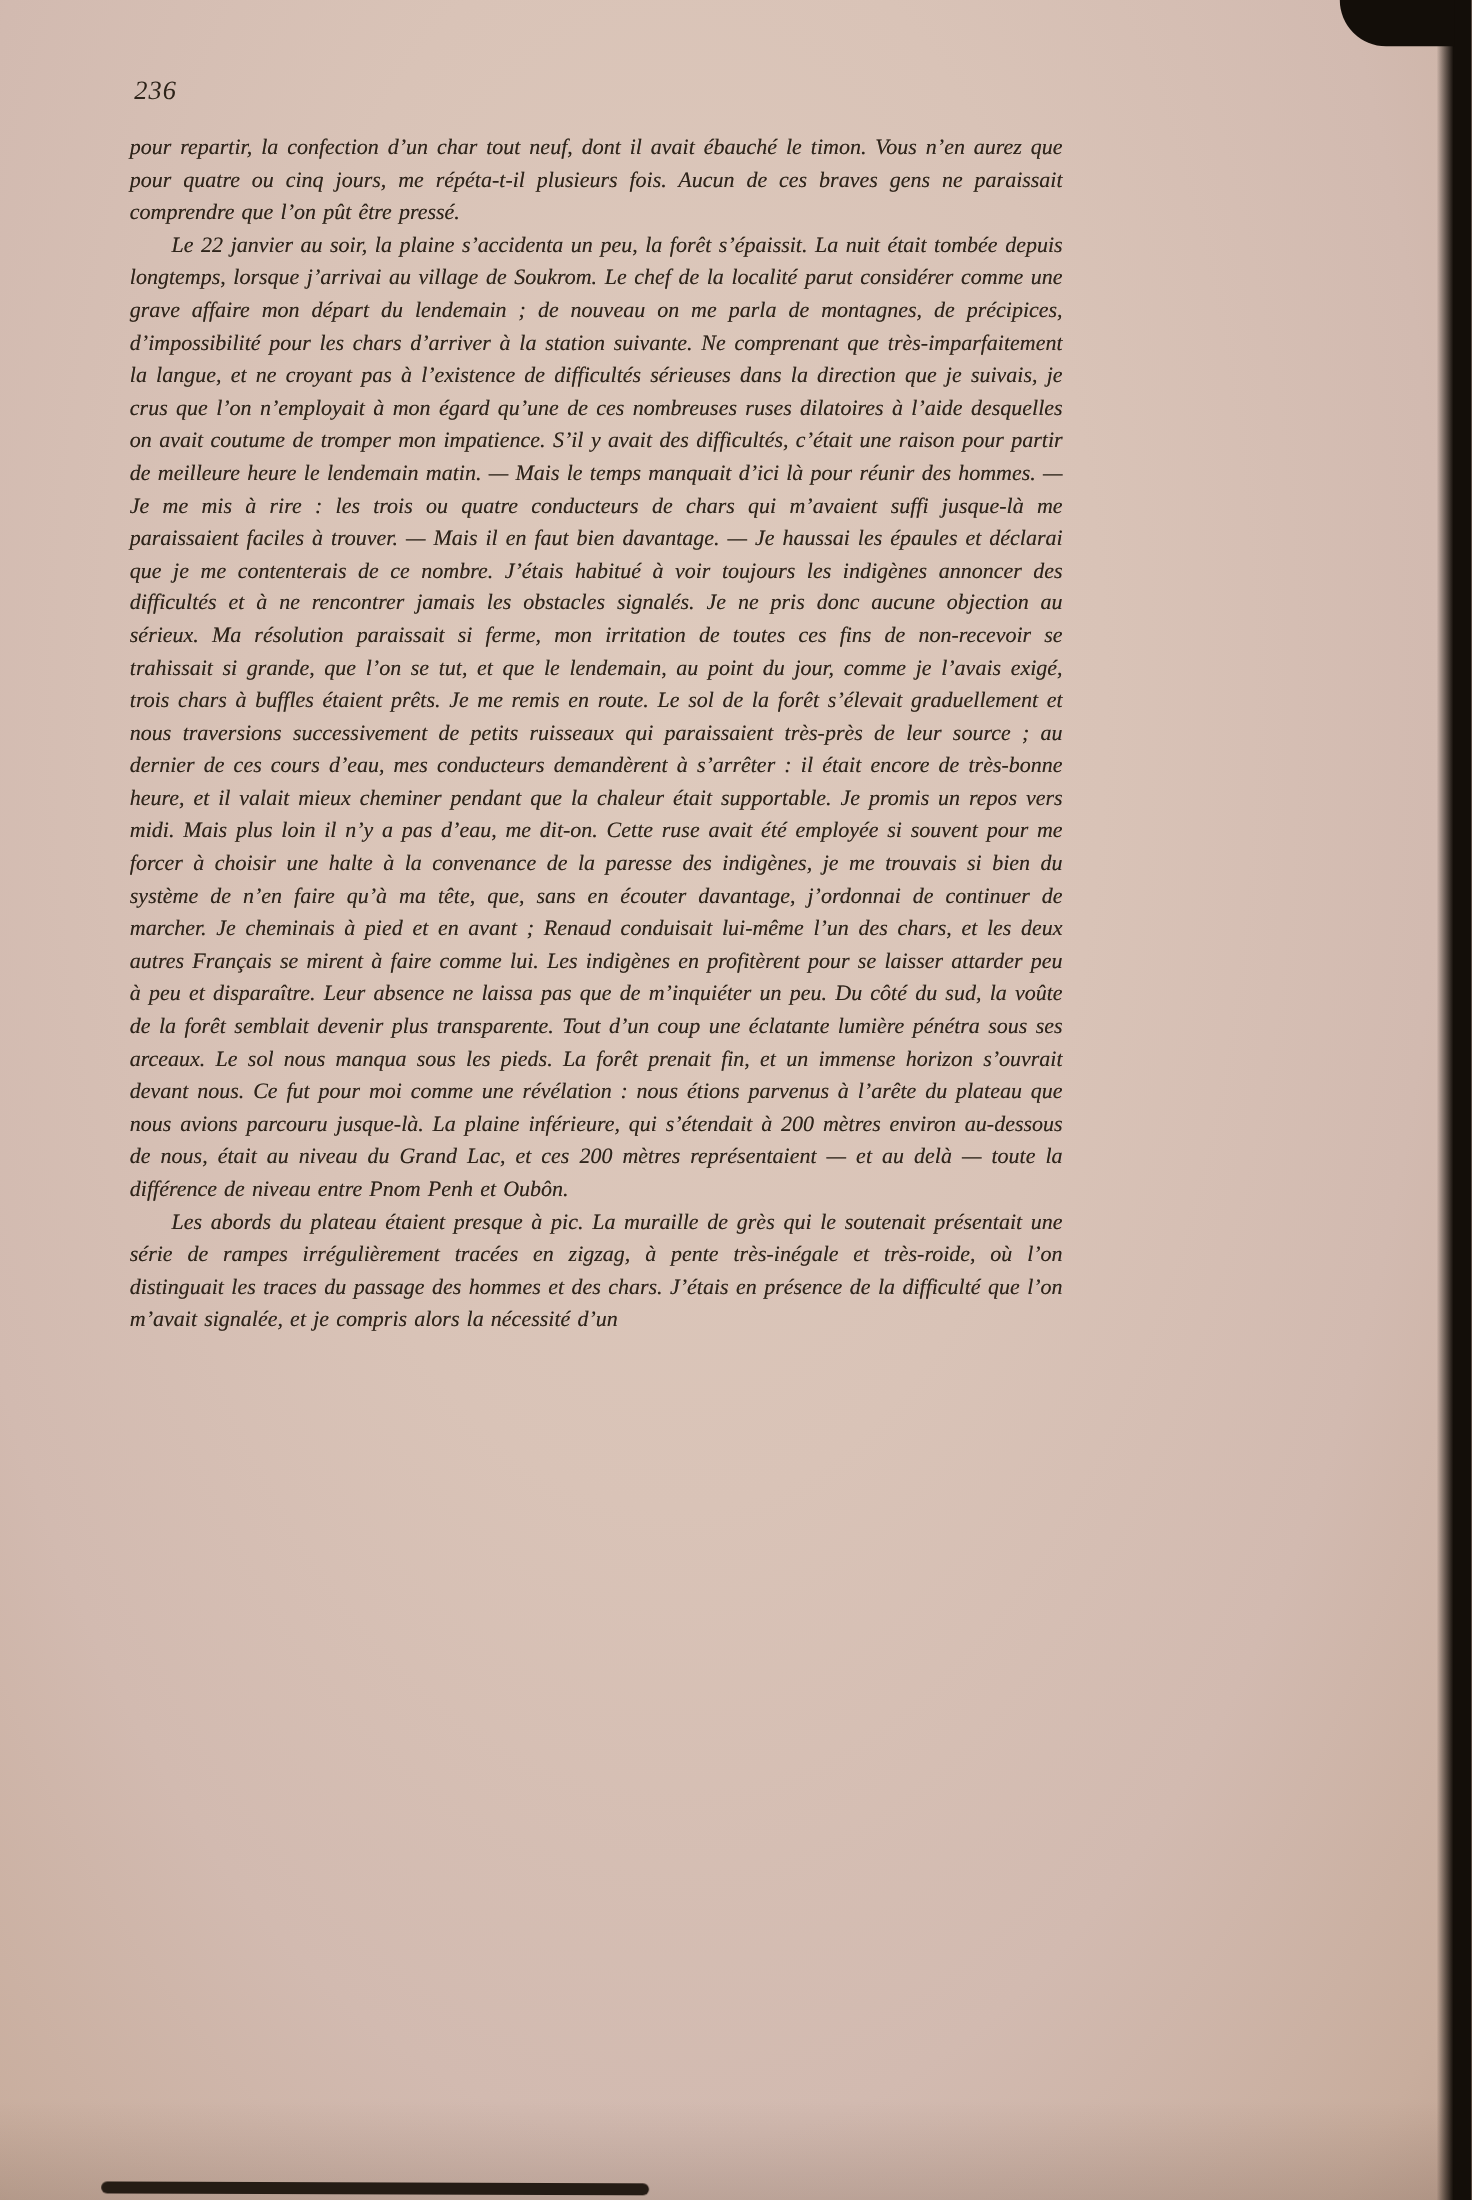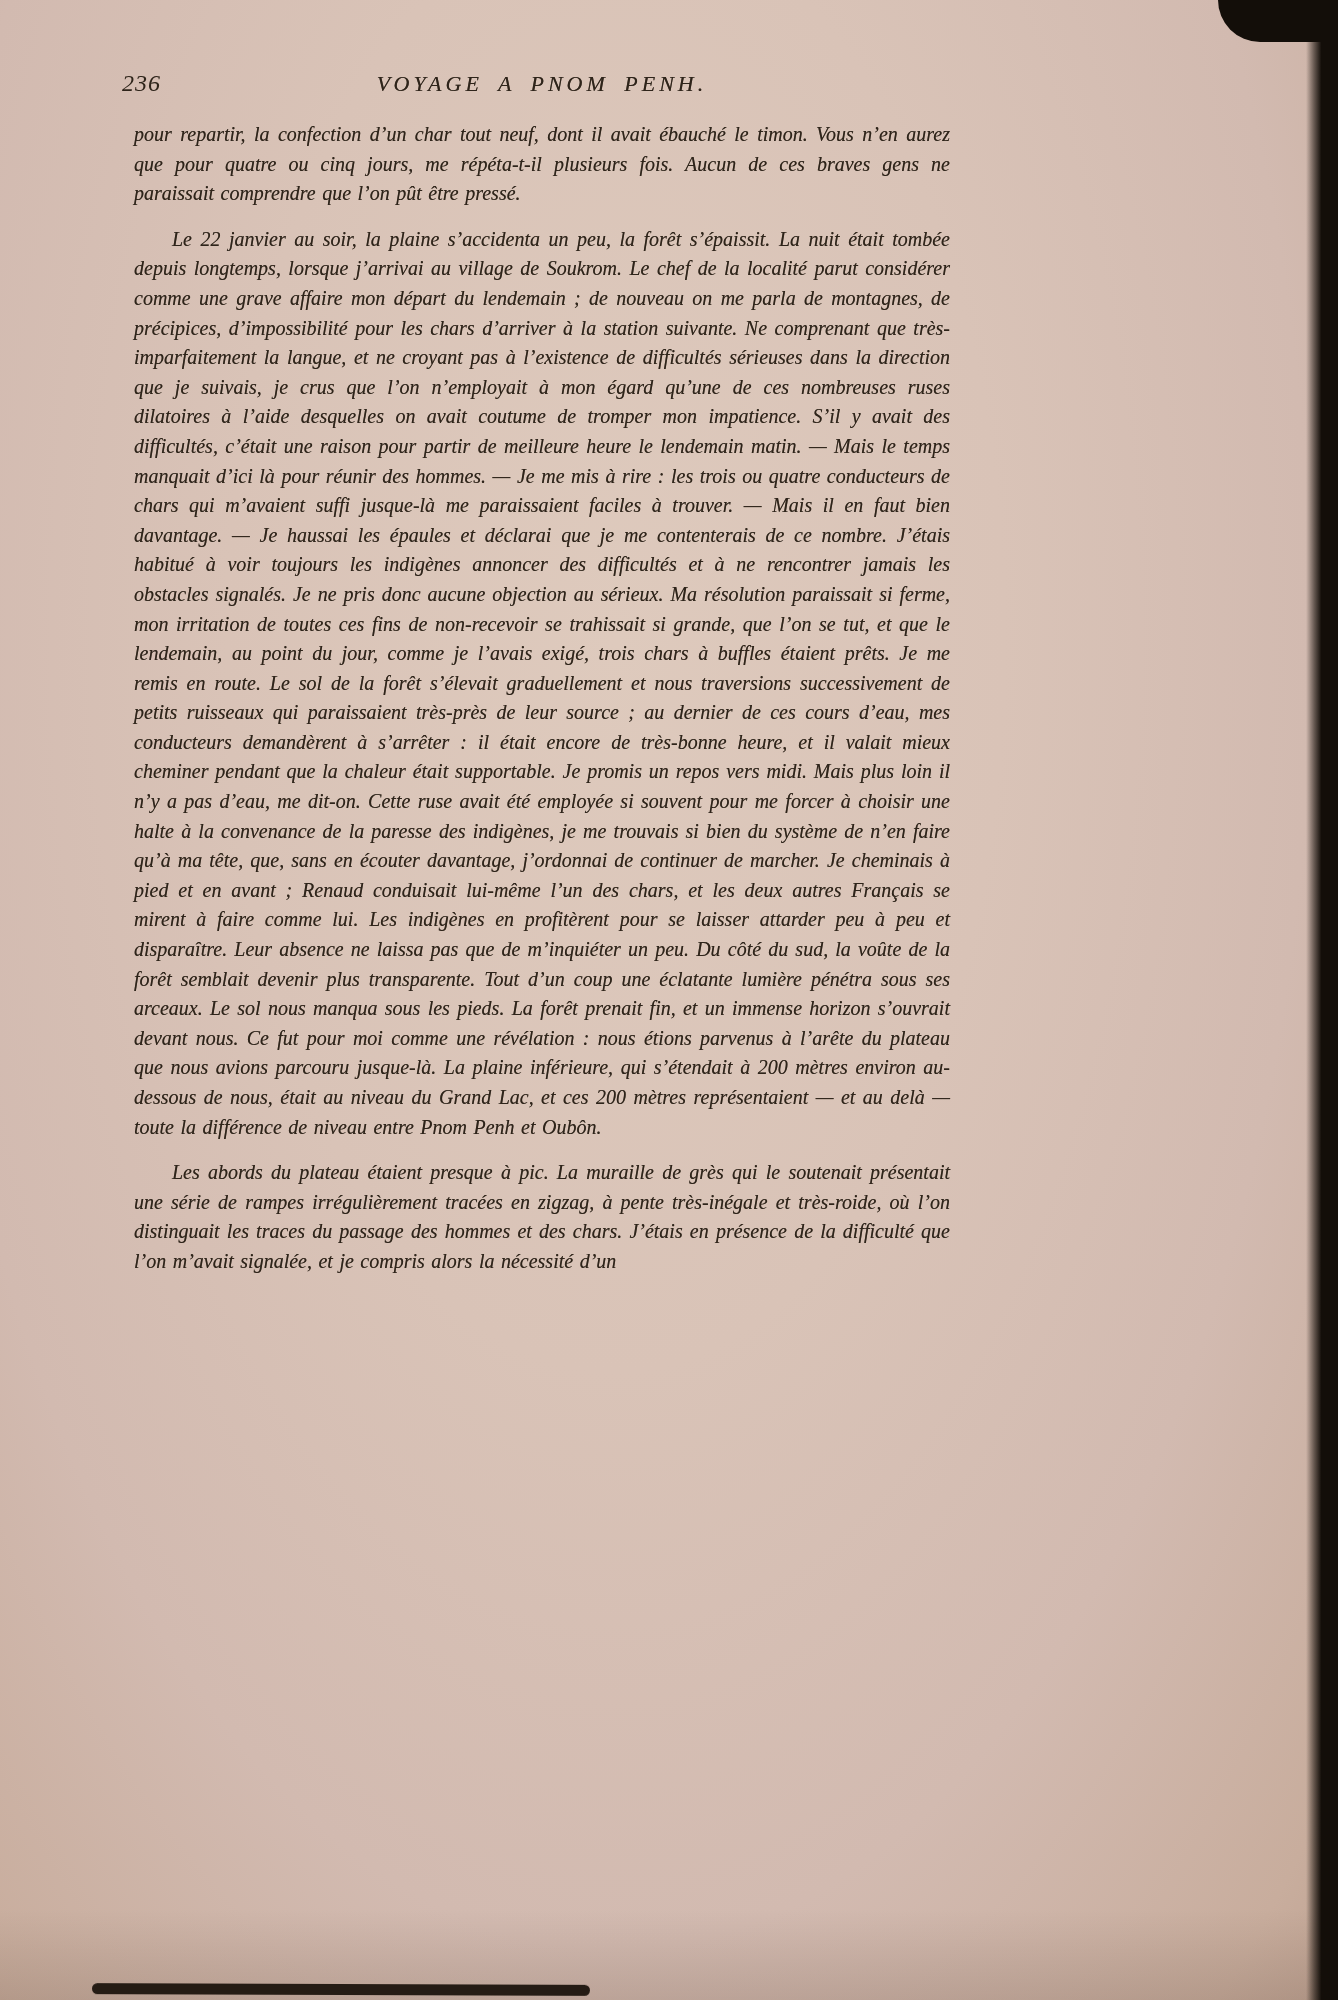--- a/index.html
+++ b/index.html
@@ -84,41 +84,40 @@
   .running-title {
     display: block;
     text-align: center;
     font-size: 22px;
     letter-spacing: 4px;
     word-spacing: 6px;
     padding-top: 1px;
     text-shadow: 0 0 0.5px rgba(46,36,26,0.65);
   }
   .body-text p {
-    margin: 16px;
+    margin: 0;
     font-size: 20px;
     line-height: 29.6px;
     text-align: justify;
     word-spacing: 1.5px;
     text-shadow: 0 0 0.4px rgba(46,36,26,0.55);
   }
   .body-text p.indented {
     text-indent: 38px;
   }
 </style>
 </head>
 <body>
 
 <div class="scan">
 
   <div class="text-area">
 
     <div class="running-header">
       <span class="page-number">236</span>
-      <span class="running-title">VOYAGE A PNOM PENH.</span>
     </div>
 
     <div class="body-text">
       <p>pour repartir, la confection d’un char tout neuf, dont il avait ébauché le timon. Vous n’en aurez que pour quatre ou cinq jours, me répéta-t-il plusieurs fois. Aucun de ces braves gens ne paraissait comprendre que l’on pût être pressé.</p>
       <p class="indented">Le 22 janvier au soir, la plaine s’accidenta un peu, la forêt s’épaissit. La nuit était tombée depuis longtemps, lorsque j’arrivai au village de Soukrom. Le chef de la localité parut considérer comme une grave affaire mon départ du lendemain ; de nouveau on me parla de montagnes, de précipices, d’impossibilité pour les chars d’arriver à la station suivante. Ne comprenant que très-imparfaitement la langue, et ne croyant pas à l’existence de difficultés sérieuses dans la direction que je suivais, je crus que l’on n’employait à mon égard qu’une de ces nombreuses ruses dilatoires à l’aide desquelles on avait coutume de tromper mon impatience. S’il y avait des difficultés, c’était une raison pour partir de meilleure heure le lendemain matin. — Mais le temps manquait d’ici là pour réunir des hommes. — Je me mis à rire : les trois ou quatre conducteurs de chars qui m’avaient suffi jusque-là me paraissaient faciles à trouver. — Mais il en faut bien davantage. — Je haussai les épaules et déclarai que je me contenterais de ce nombre. J’étais habitué à voir toujours les indigènes annoncer des difficultés et à ne rencontrer jamais les obstacles signalés. Je ne pris donc aucune objection au sérieux. Ma résolution paraissait si ferme, mon irritation de toutes ces fins de non-recevoir se trahissait si grande, que l’on se tut, et que le lendemain, au point du jour, comme je l’avais exigé, trois chars à buffles étaient prêts. Je me remis en route. Le sol de la forêt s’élevait graduellement et nous traversions successivement de petits ruisseaux qui paraissaient très-près de leur source ; au dernier de ces cours d’eau, mes conducteurs demandèrent à s’arrêter : il était encore de très-bonne heure, et il valait mieux cheminer pendant que la chaleur était supportable. Je promis un repos vers midi. Mais plus loin il n’y a pas d’eau, me dit-on. Cette ruse avait été employée si souvent pour me forcer à choisir une halte à la convenance de la paresse des indigènes, je me trouvais si bien du système de n’en faire qu’à ma tête, que, sans en écouter davantage, j’ordonnai de continuer de marcher. Je cheminais à pied et en avant ; Renaud conduisait lui-même l’un des chars, et les deux autres Français se mirent à faire comme lui. Les indigènes en profitèrent pour se laisser attarder peu à peu et disparaître. Leur absence ne laissa pas que de m’inquiéter un peu. Du côté du sud, la voûte de la forêt semblait devenir plus transparente. Tout d’un coup une éclatante lumière pénétra sous ses arceaux. Le sol nous manqua sous les pieds. La forêt prenait fin, et un immense horizon s’ouvrait devant nous. Ce fut pour moi comme une révélation : nous étions parvenus à l’arête du plateau que nous avions parcouru jusque-là. La plaine inférieure, qui s’étendait à 200 mètres environ au-dessous de nous, était au niveau du Grand Lac, et ces 200 mètres représentaient — et au delà — toute la différence de niveau entre Pnom Penh et Oubôn.</p>
       <p class="indented">Les abords du plateau étaient presque à pic. La muraille de grès qui le soutenait présentait une série de rampes irrégulièrement tracées en zigzag, à pente très-inégale et très-roide, où l’on distinguait les traces du passage des hommes et des chars. J’étais en présence de la difficulté que l’on m’avait signalée, et je compris alors la nécessité d’un</p>
     </div>
 
   </div>
 

